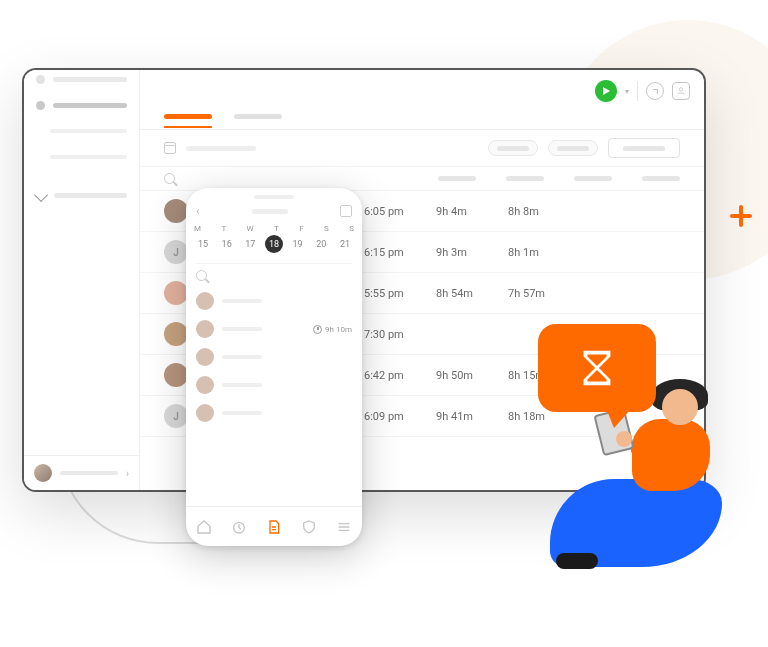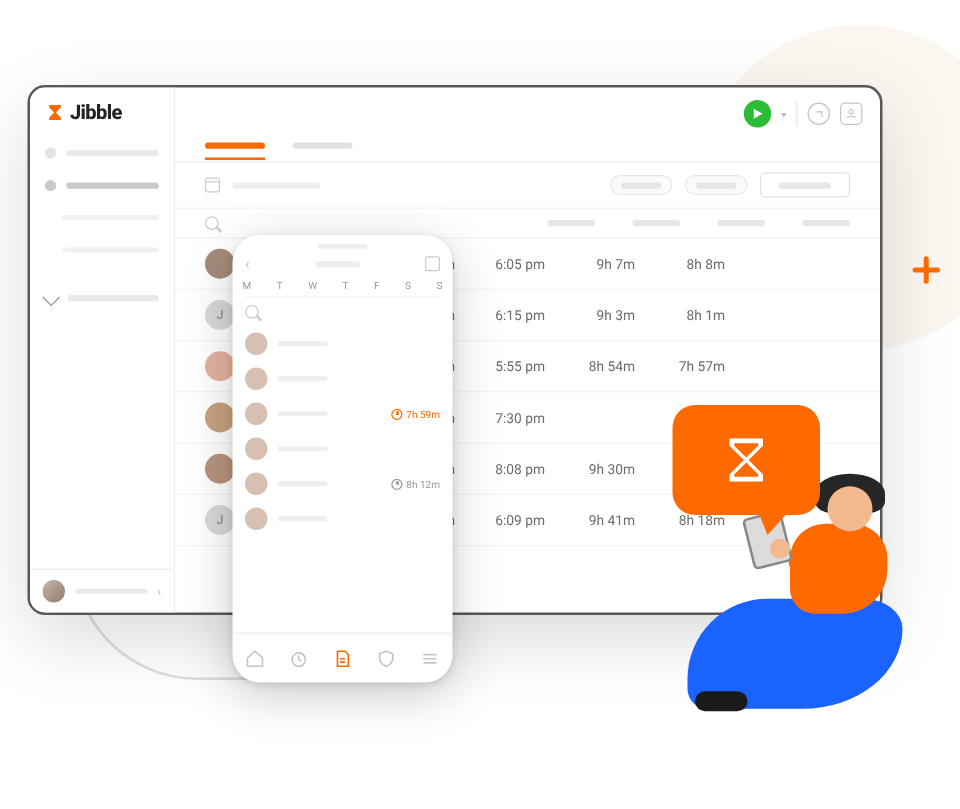--- a/index.html
+++ b/index.html
@@ -211,21 +211,21 @@
     display: flex; align-items: center; justify-content: center;
     color: #999; font-size: 10px; font-weight: 600;
     margin-right: 14px;
     overflow: hidden;
   }
   .rowava.photo { background: #a58b7a; }
   .rowava.photo2 { background: #e4b2a0; }
   .rowava.photo3 { background: #c6a27f; }
   .rowava.photo4 { background: #b7947e; }
   .rname { width: 90px; height: 5px; background: #eee; border-radius: 3px; }
-  .rcell { width: 72px; text-align: right; }
+  .rcell { width: 72px; text-align: left; }
   .rcell:first-of-type { margin-left: auto; }
 
   
   .phone {
     position: absolute;
     left: 186px; top: 188px;
     width: 176px; height: 358px;
     background: #fff;
     border-radius: 22px;
     box-shadow: 0 10px 40px rgba(0,0,0,.2), 0 2px 6px rgba(0,0,0,.12);
@@ -378,28 +378,20 @@
 </head>
 <body>
 
 <div class="bg-circle"></div>
 <div class="deco-plus"></div>
 <div class="loop"></div>
 <div class="notch"></div>
 
 <div class="desktop">
   <div class="sidebar">
-    <div class="brand">
-      <span class="brand-icon">
-        <svg viewBox="0 0 24 24">
-            <path fill="#ff6a00" d="M5 3h14v3l-6 6 6 6v3H5v-3l6-6-6-6V3z"></path>
-          </svg>
-      </span>
-      <span class="brand-text">Jibble</span>
-    </div>
     <div class="nav-block">
       <div class="nav-item">
           <div class="nav-dot"></div>
           <div class="nav-bar"></div>
         </div>
       <div class="nav-item selected">
           <div class="nav-dot"></div>
           <div class="nav-bar"></div>
         </div>
       <div class="nav-item nav-sub">
@@ -463,21 +455,21 @@
         <div class="pill-ghost"></div>
         <div class="pill-ghost"></div>
       </div>
     </div>
     <div class="rows" id="desktop-rows">
         <div class="trow">
           <div class="rowava photo"></div>
           <div class="rname"></div>
           <div class="rcell">9:01 am</div>
           <div class="rcell">6:05 pm</div>
-          <div class="rcell">9h 7m</div>
+          <div class="rcell">9h 4m</div>
           <div class="rcell">8h 8m</div>
         </div>
         <div class="trow">
           <div class="rowava">J</div>
           <div class="rname"></div>
           <div class="rcell">9:04 am</div>
           <div class="rcell">6:15 pm</div>
           <div class="rcell">9h 3m</div>
           <div class="rcell">8h 1m</div>
         </div>
@@ -494,22 +486,22 @@
           <div class="rname"></div>
           <div class="rcell">8:01 am</div>
           <div class="rcell">7:30 pm</div>
           <div class="rcell"></div>
           <div class="rcell"></div>
         </div>
         <div class="trow">
           <div class="rowava photo4"></div>
           <div class="rname"></div>
           <div class="rcell">8:15 am</div>
-          <div class="rcell">8:08 pm</div>
-          <div class="rcell">9h 30m</div>
+          <div class="rcell">6:42 pm</div>
+          <div class="rcell">9h 50m</div>
           <div class="rcell">8h 15m</div>
         </div>
         <div class="trow">
           <div class="rowava">J</div>
           <div class="rname"></div>
           <div class="rcell">8:19 am</div>
           <div class="rcell">6:09 pm</div>
           <div class="rcell">9h 41m</div>
           <div class="rcell">8h 18m</div>
         </div>
@@ -526,54 +518,55 @@
   </div>
   <div class="week" id="week-labels">
       <span>M</span>
       <span>T</span>
       <span>W</span>
       <span>T</span>
       <span>F</span>
       <span>S</span>
       <span>S</span>
     </div>
+  <div class="days" id="day-labels">
+      <span class="day">15</span>
+      <span class="day">16</span>
+      <span class="day">17</span>
+      <span class="day sel">18</span>
+      <span class="day">19</span>
+      <span class="day">20</span>
+      <span class="day">21</span>
+    </div>
   <div class="phone-search">
     <div class="search-icon"></div>
   </div>
   <div class="plist" id="phone-rows">
       <div class="prow">
         <div class="pavatar"></div>
         <div class="pname"></div>
         <div class="ptime"></div>
       </div>
       <div class="prow">
         <div class="pavatar"></div>
         <div class="pname"></div>
-        <div class="ptime"></div>
-      </div>
-      <div class="prow highlight">
-        <div class="pavatar"></div>
-        <div class="pname"></div>
         <div class="ptime">
           <span class="dot-icon"></span>
-          <span>7h 59m</span>
+          <span>9h 10m</span>
         </div>
       </div>
       <div class="prow">
         <div class="pavatar"></div>
         <div class="pname"></div>
         <div class="ptime"></div>
       </div>
       <div class="prow">
         <div class="pavatar"></div>
         <div class="pname"></div>
-        <div class="ptime">
-          <span class="dot-icon"></span>
-          <span>8h 12m</span>
-        </div>
+        <div class="ptime"></div>
       </div>
       <div class="prow">
         <div class="pavatar"></div>
         <div class="pname"></div>
         <div class="ptime"></div>
       </div>
     </div>
   <div class="tabbar">
     <div class="ticon">
         <svg viewBox="0 0 24 24" width="16" height="16">

